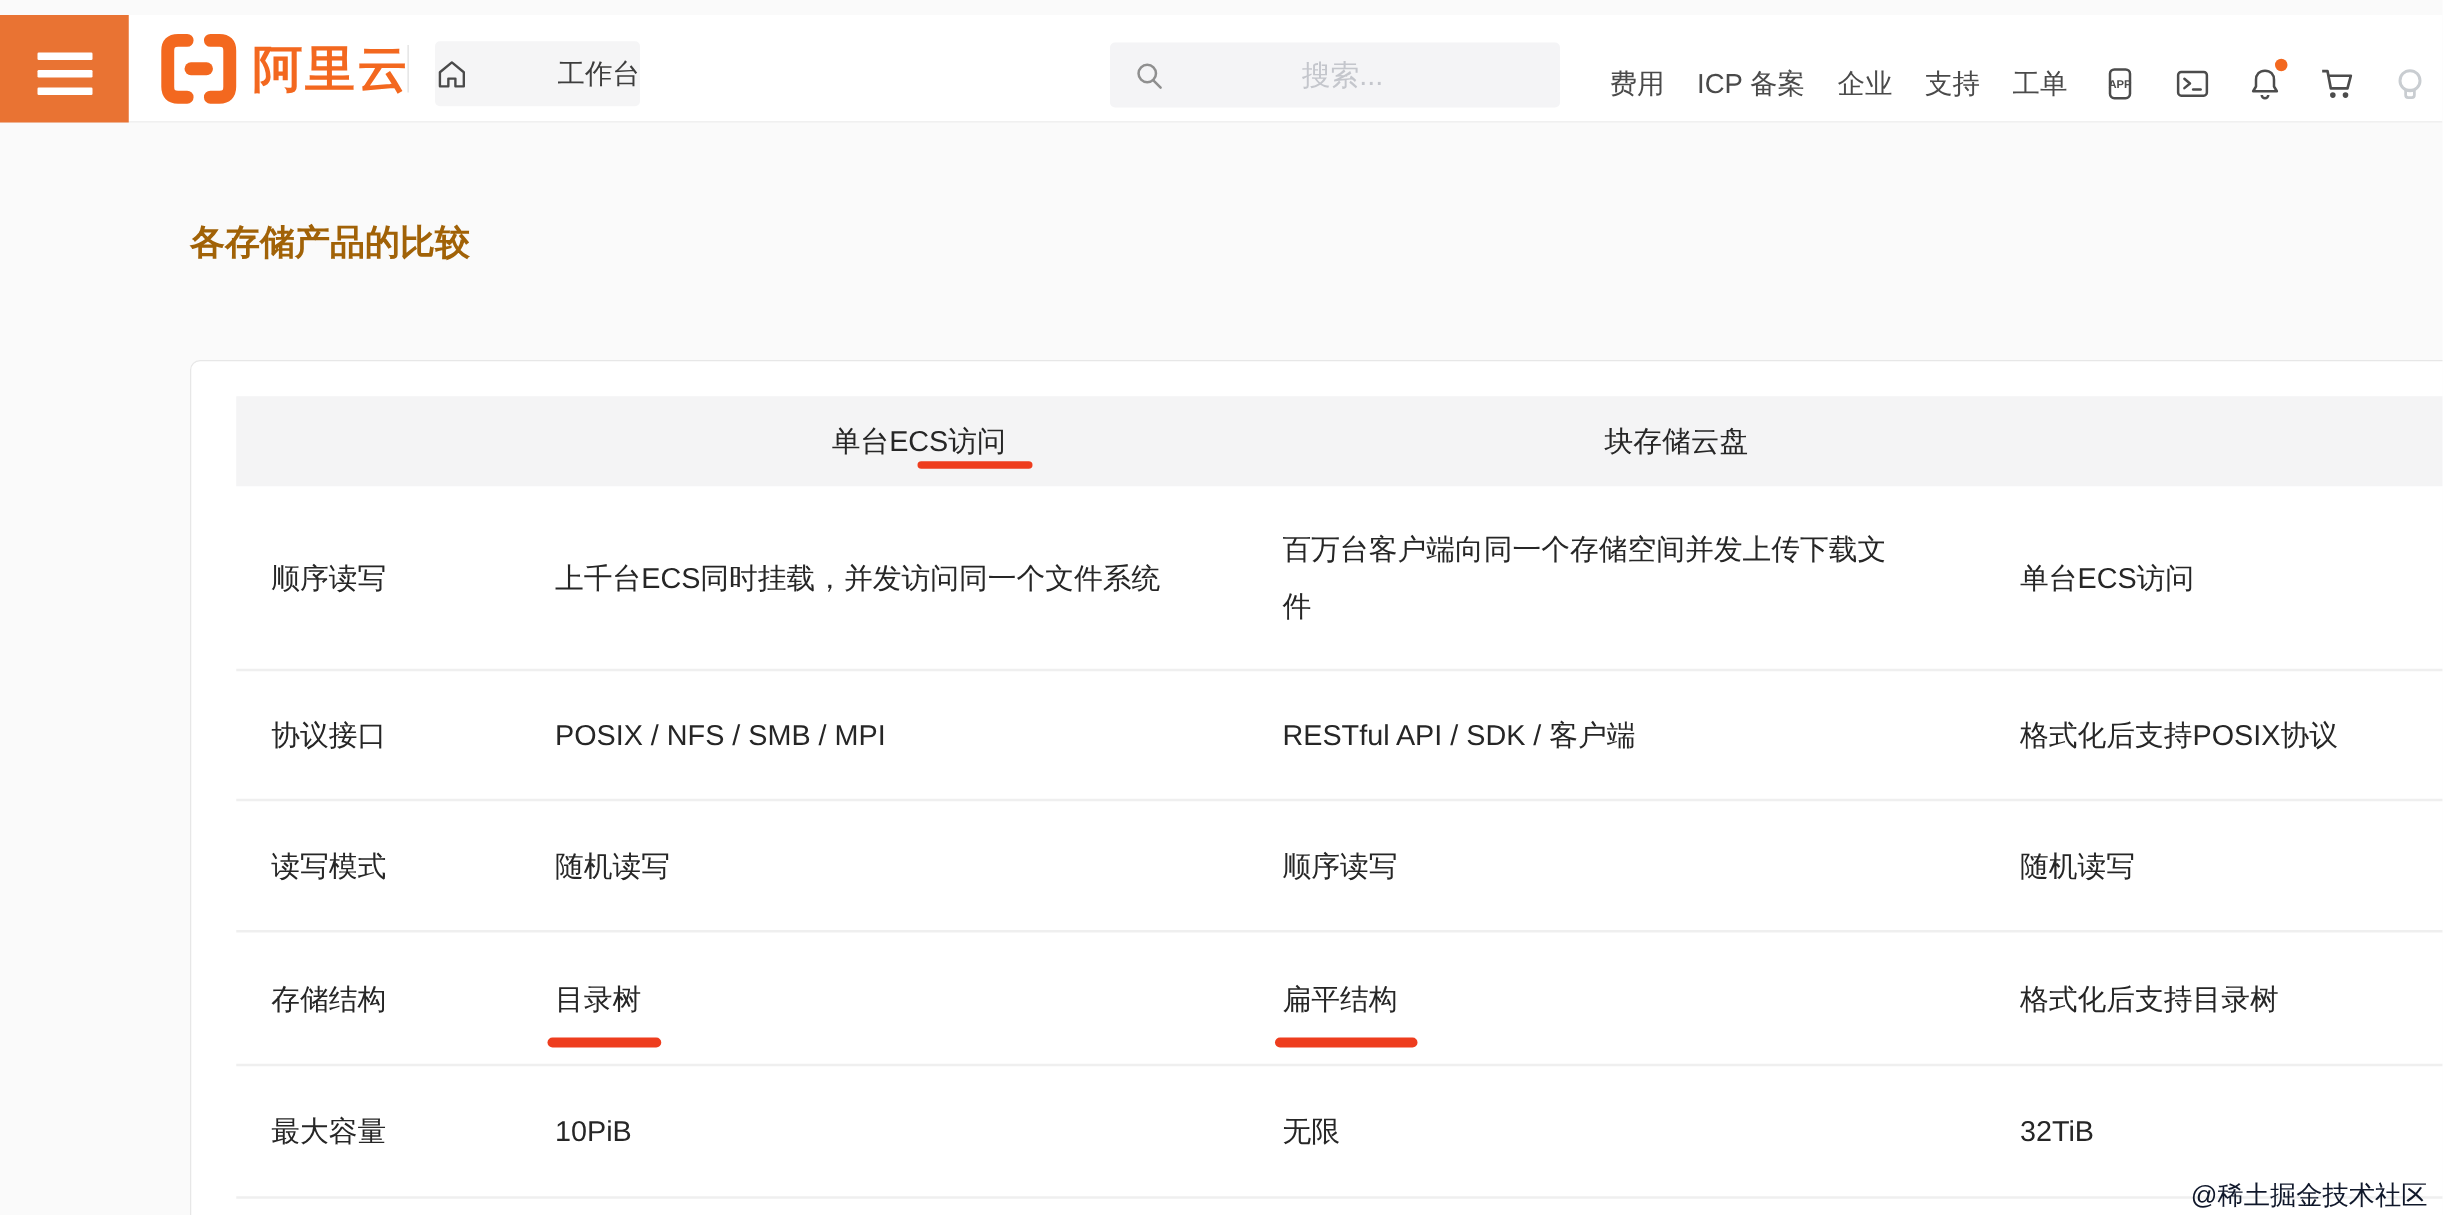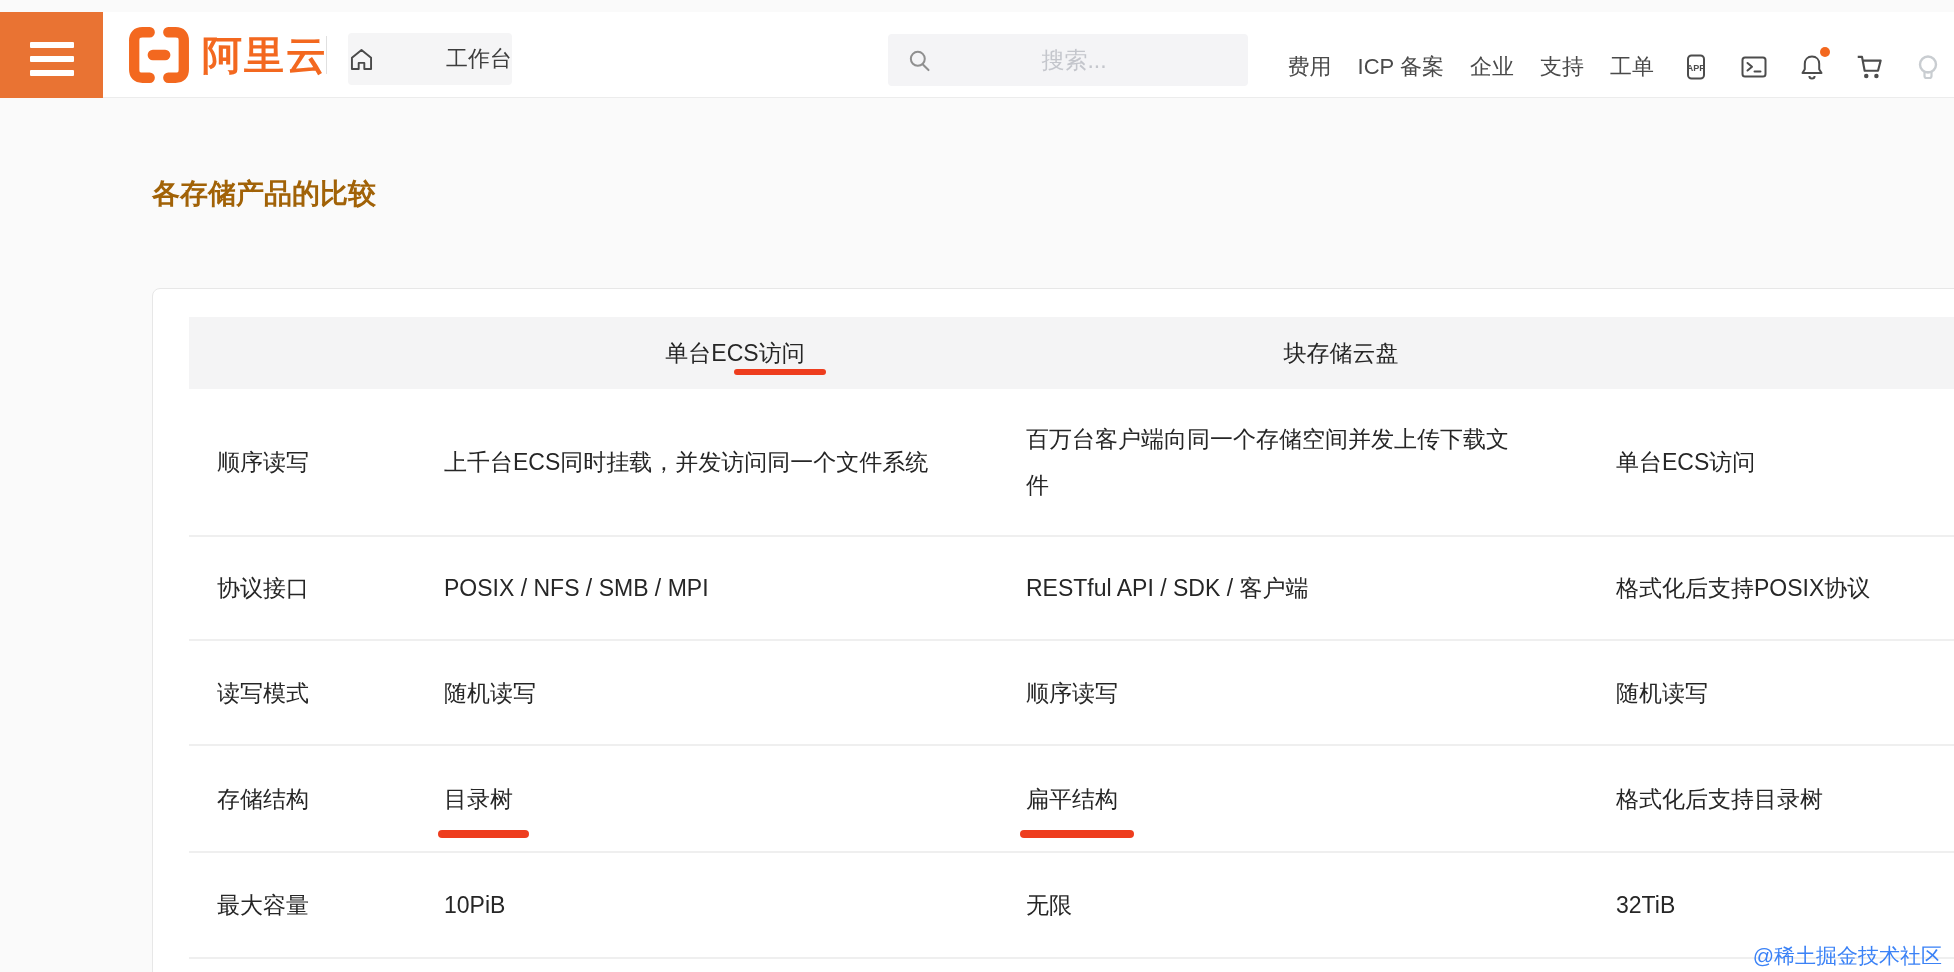--- a/index.html
+++ b/index.html
@@ -39,21 +39,21 @@
   .c-data  { width:582px; flex:0 0 582px; }
   .c-data2 { width:590px; flex:0 0 590px; }
   .c-data3 { width:630px; flex:0 0 630px; }
   .th-cell { text-align:center; font-size:23px; color:#262626; }
   .cell-text { font-size:23px; color:#262626; line-height:46px; max-width:500px; display:inline-block; }
   .rel { position:relative; }
   .u-nas  { position:absolute; height:6px; background:#ee3d1e; border-radius:3px; bottom:-9px;  right:-21px; width:92px; }
   .u-oss  { position:absolute; height:9px; background:#ee3d1e; border-radius:2px; bottom:-14px; right:-36px; width:101px; }
   .u-cell { position:absolute; height:8px; background:#ee3d1e; border-radius:4px; bottom:-16px; left:-6px; right:-16px; }
   .r1 { height:148px; } .r2 { height:104px; } .r3 { height:105px; } .r4 { height:107px; } .r5 { height:106px; }
-  .watermark { position:absolute; right:12px; top:942px; font-size:21px; color:#3b82f6; z-index:30; }
+  .watermark { position:absolute; right:12px; top:942px; font-size:21px; color:#0f172a; z-index:30; }
   svg { display:block; }
 </style>
 </head>
 <body>
 
 <div class="topbar">
 
   <div class="menu-block">
     <div class="bar bar1"></div>
     <div class="bar bar2"></div>

